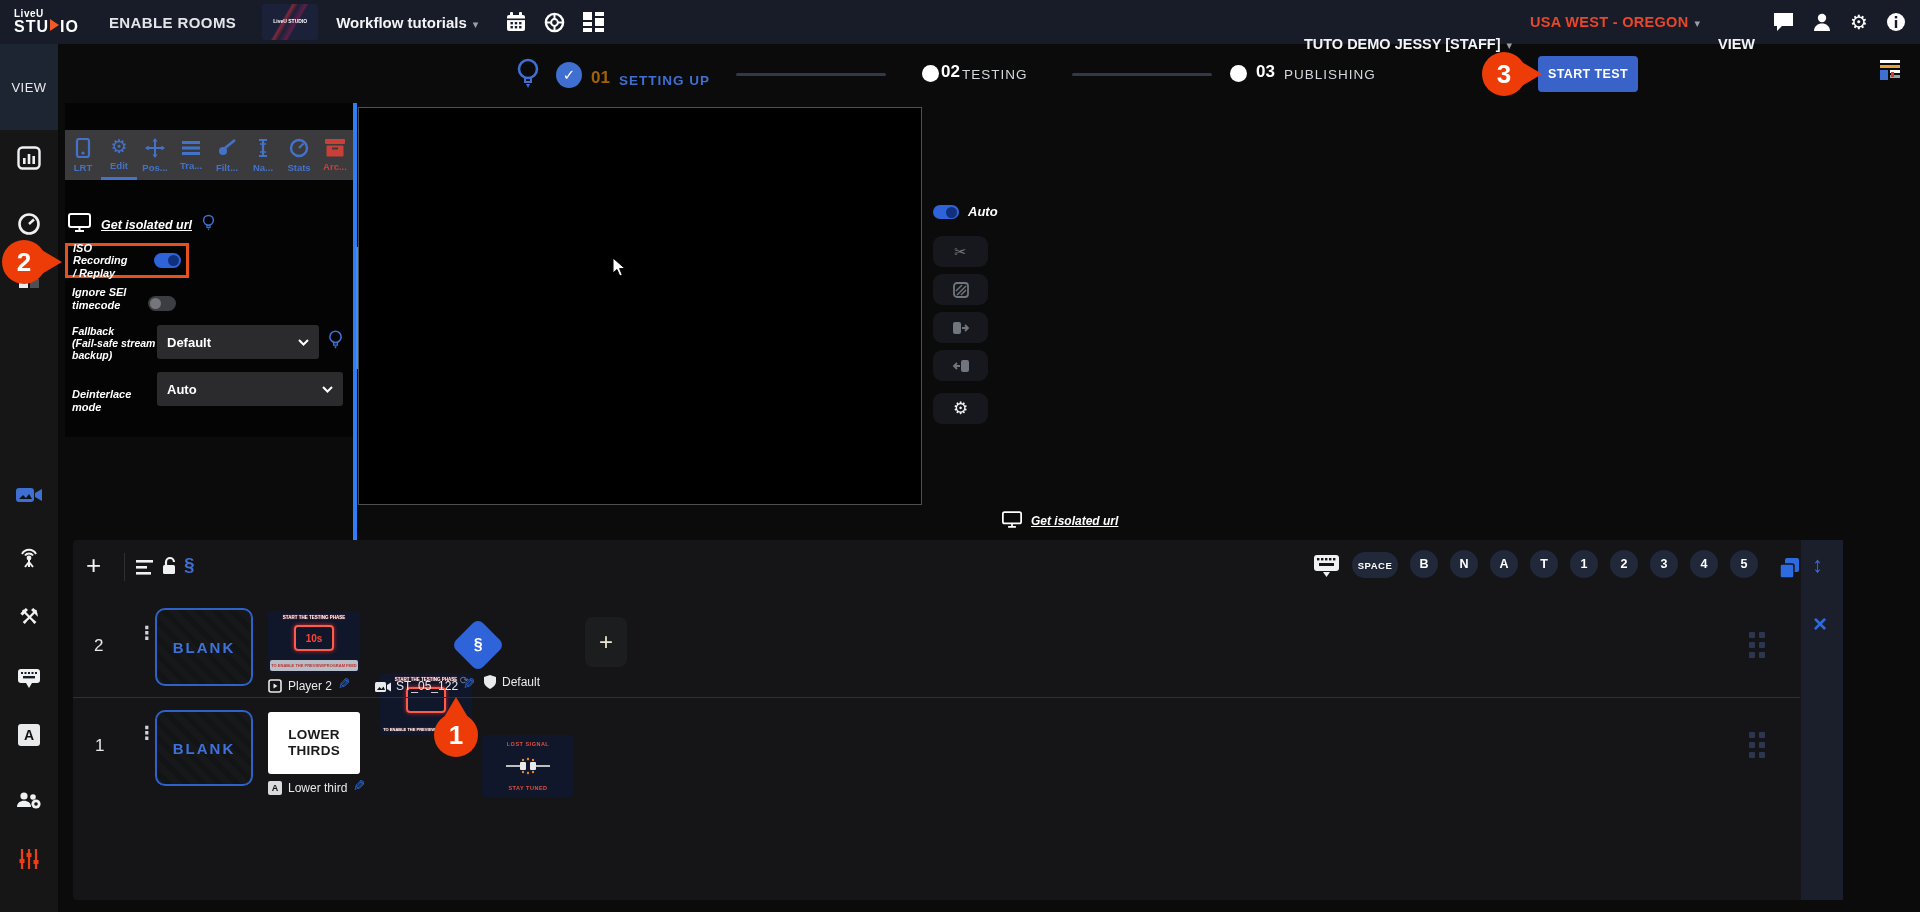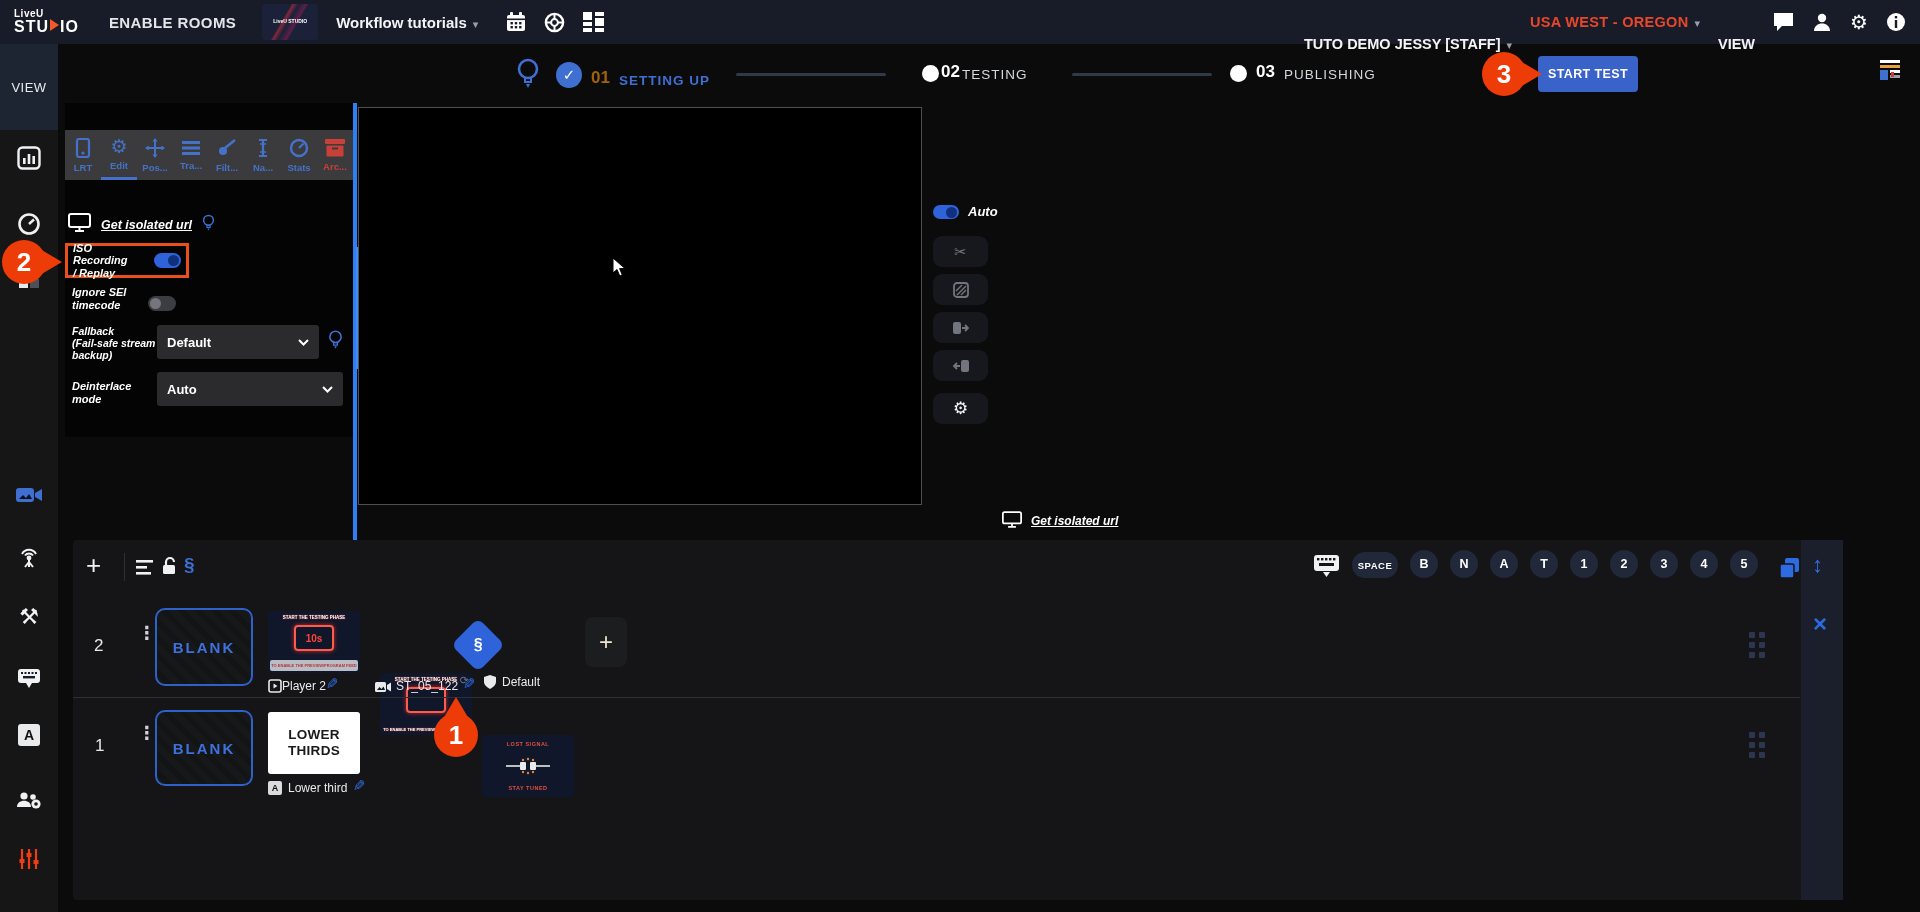--- a/index.html
+++ b/index.html
@@ -433,21 +433,21 @@
       </svg>
   </div>
   <div class="ab" style="left:328px;top:330px">
     <svg width="15" height="20" viewBox="0 0 24 32">
         <circle cx="12" cy="11" r="9" fill="none" stroke="#3e6fd1" stroke-width="2.6"></circle>
         <path d="M9 20 h6 v4 h-6 z" fill="none" stroke="#3e6fd1" stroke-width="2"></path>
         <path d="M10 26 h4 l-2 4 z" fill="#3e6fd1"></path>
       </svg>
   </div>
 
-  <div class="ab" style="left:72px;top:380px">
+  <div class="ab" style="left:72px;top:388px">
     <div class="ep-lab">
       <div>Deinterlace</div>
       <div>mode</div>
     </div>
   </div>
   <div class="ab select" style="left:157px;top:372px;width:186px">
     <span>Auto</span>
     <svg width="11" height="7" viewBox="0 0 11 7">
         <path d="M1 1 l4.5 4.5 L10 1" fill="none" stroke="#fff" stroke-width="2"></path>
       </svg>
@@ -568,21 +568,21 @@
 
   <div class="ab mthumb" style="left:268px;top:611px">
     <div class="mini1">START THE TESTING PHASE</div>
     <div class="minirect">
         <div style="width:100%;height:100%;display:flex;align-items:center;justify-content:center;color:#ff4437;font-size:10px;font-weight:700">10s</div>
       </div>
     <div style="position:absolute;bottom:2px;left:2px;width:88px;height:11px;background:rgba(215,218,224,.85);border-radius:2px;display:flex;align-items:center;justify-content:center">
       <span style="font-size:4px;font-weight:700;color:#b33;white-space:nowrap">TO ENABLE THE PREVIEW/PROGRAM FEED</span>
     </div>
   </div>
-  <div class="ab flex" style="left:268px;top:675px;">
+  <div class="ab flex" style="left:268px;top:675px;gap:6px">
     <svg width="14" height="14" viewBox="0 0 14 14">
         <rect x="1" y="1" width="12" height="12" rx="2" fill="none" stroke="#e9eaec" stroke-width="1.6"></rect>
         <path d="M5.5 4.5 l4 2.5 -4 2.5 z" fill="#e9eaec"></path>
       </svg>
     <span class="lbl">Player 2</span>
     <span class="pencil">✎</span>
   </div>
 
   <div class="ab mthumb" style="left:380px;top:611px">
     <div class="mini1">START THE TESTING PHASE</div>

